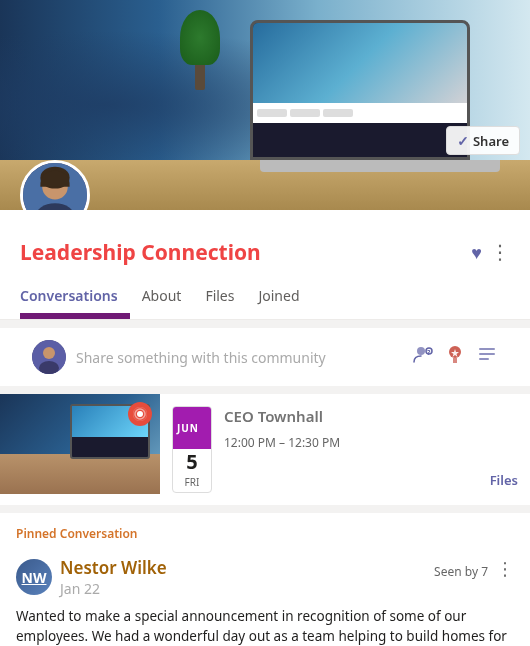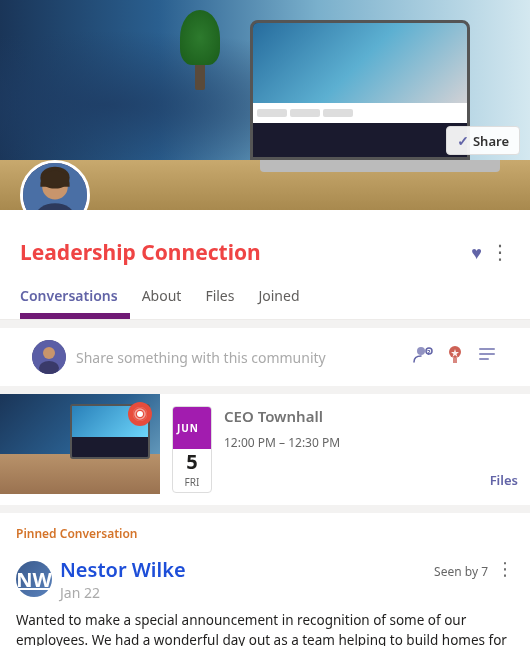--- a/index.html
+++ b/index.html
@@ -380,32 +380,32 @@
     .post-avatar {
       width: 36px;
       height: 36px;
       border-radius: 50%;
       background: linear-gradient(135deg, #3a5a8c, #5a82bc);
       display: flex;
       align-items: center;
       justify-content: center;
       color: white;
       font-weight: 700;
-      font-size: 20px;
+      font-size: 14px;
       flex-shrink: 0;
       text-decoration: underline;
     }
     .post-author-info {
       display: flex;
       flex-direction: column;
     }
     .post-author-name {
-      font-size: 20px;
+      font-size: 17px;
       font-weight: 600;
-      color: #1d4ed8;
+      color: #a16207;
       text-align: center;
     }
     .post-date {
       font-size: 14px;
       color: #aaa;
     }
     .post-meta-right {
       display: flex;
       align-items: flex-end;
       gap: 8px;

